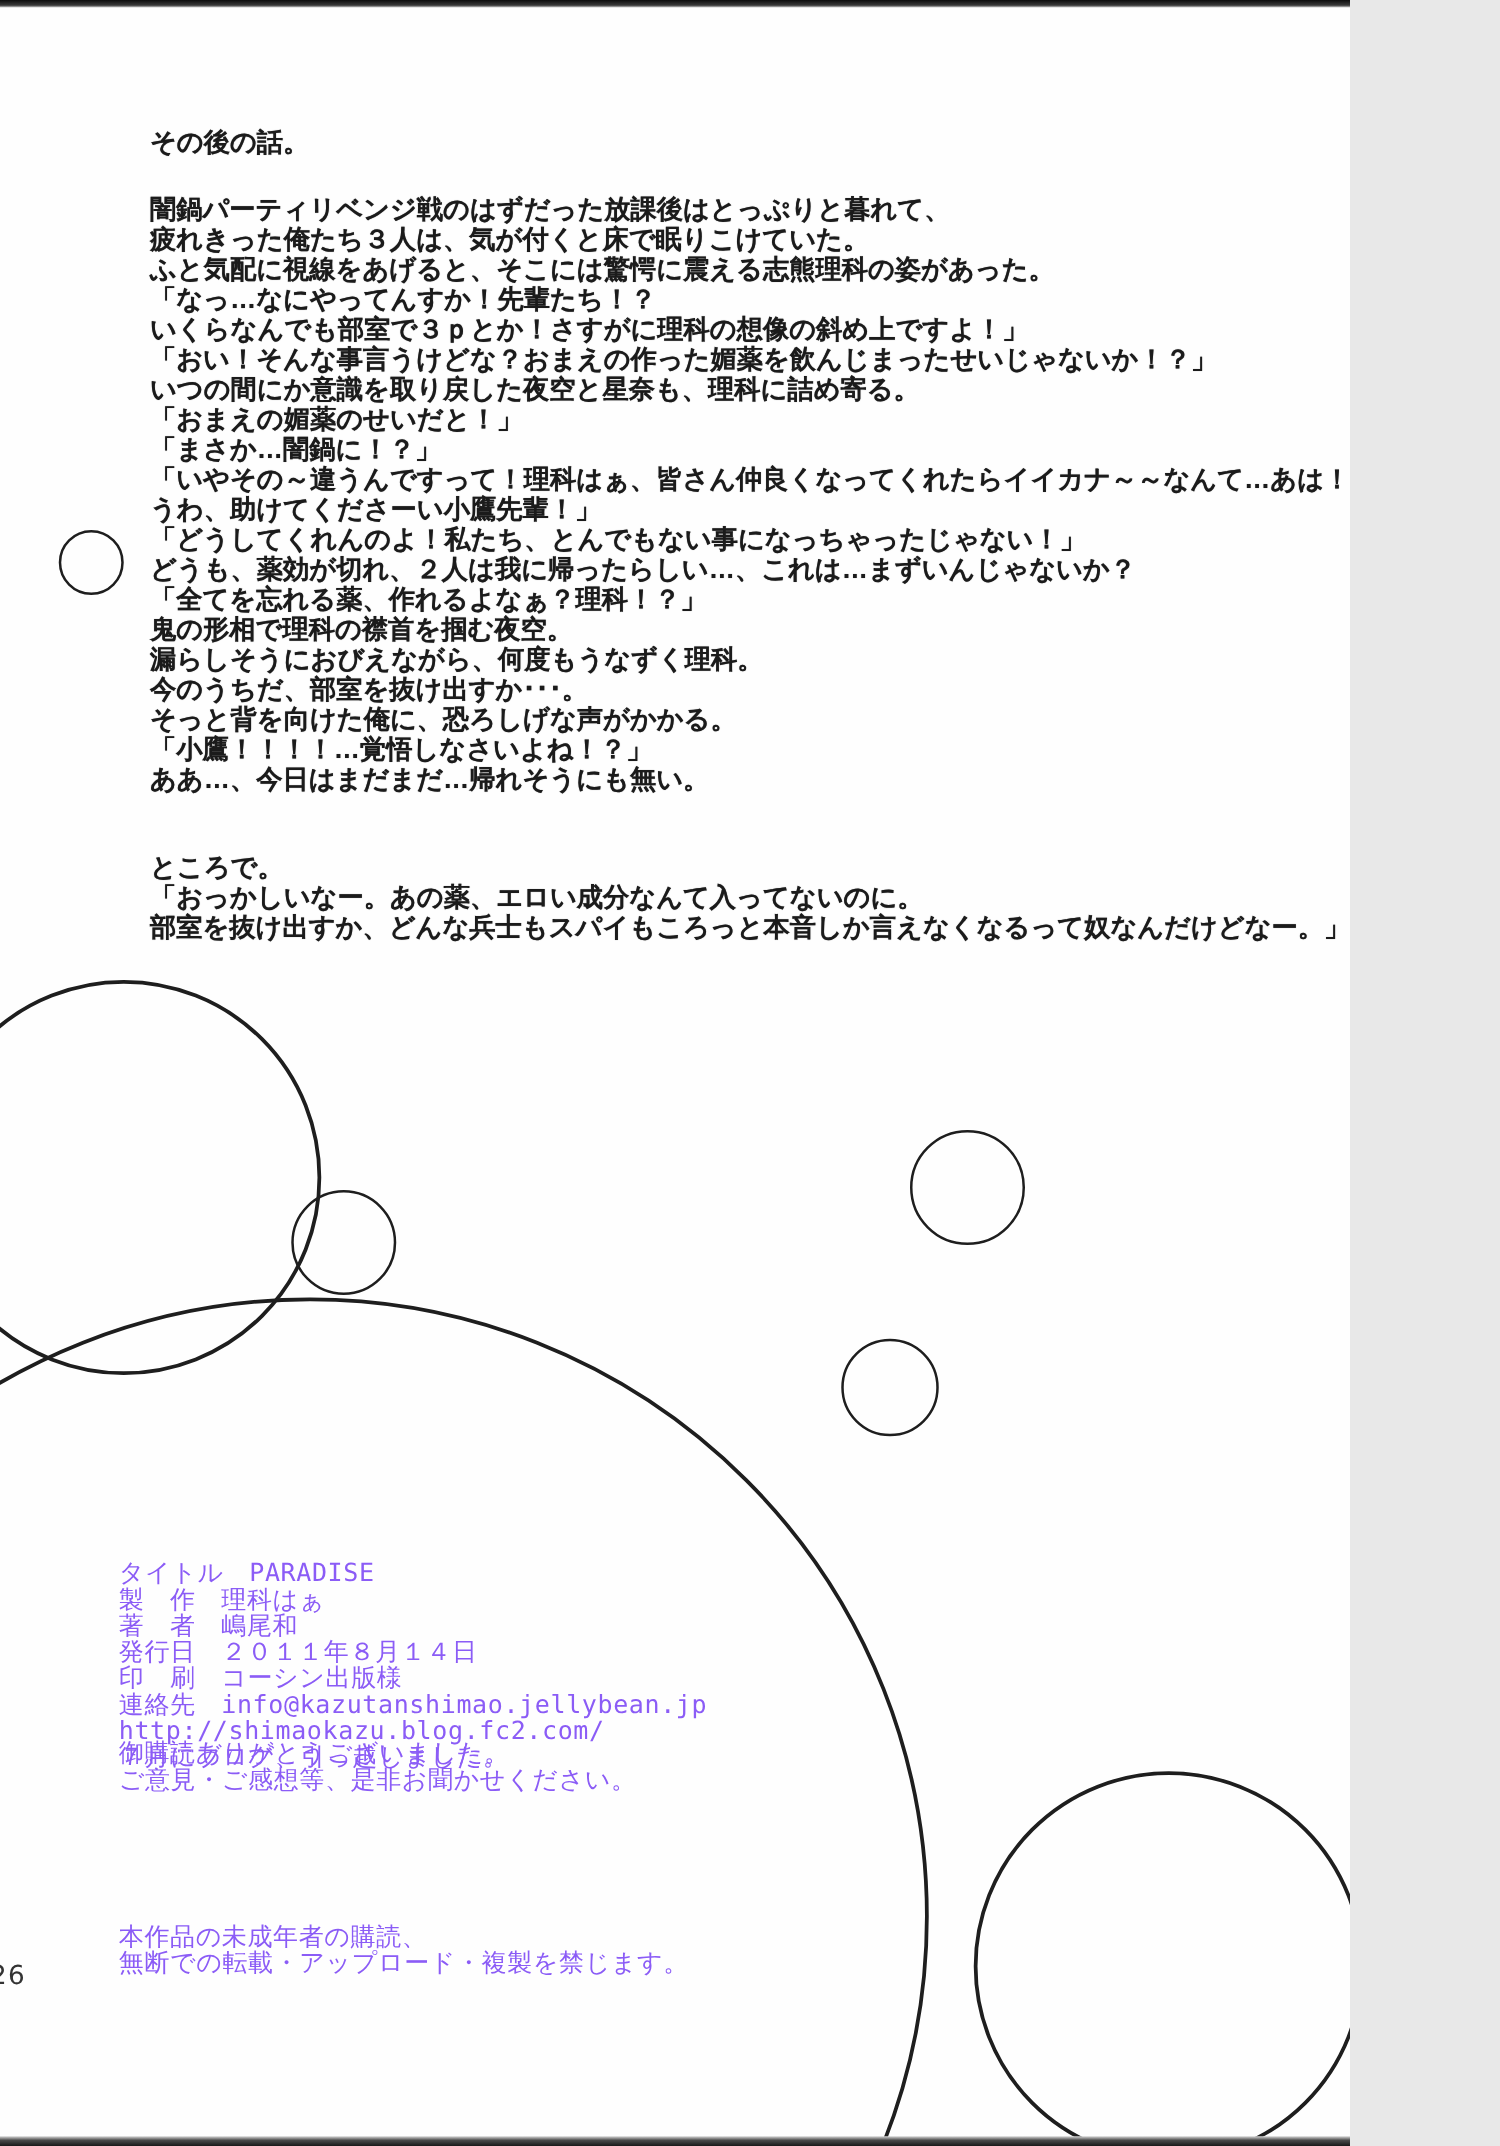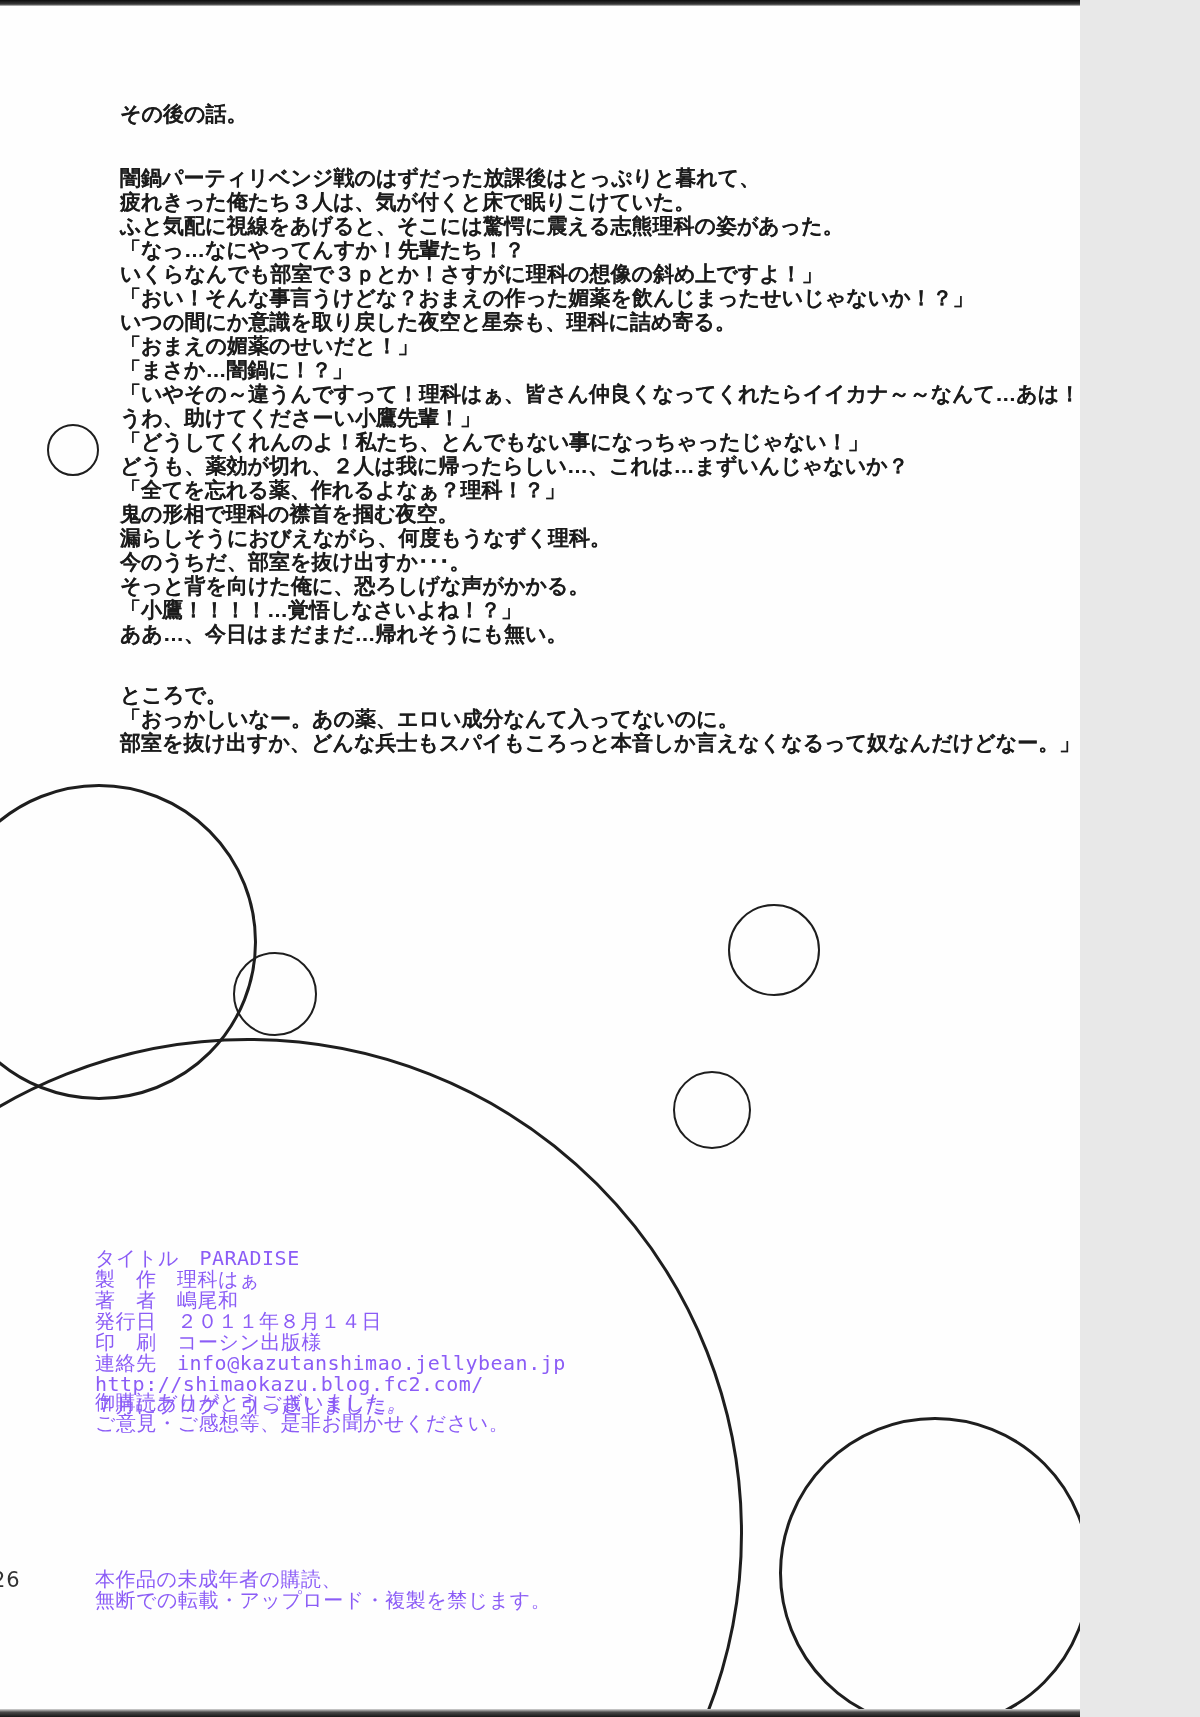--- a/index.html
+++ b/index.html
@@ -34,35 +34,35 @@
     font-size:21px;font-weight:600;z-index:2;
     text-shadow:0 0 0.6px rgba(20,20,20,.65);
     white-space:pre;
   }
   .story-block{
     position:absolute;left:120px;z-index:2;
     font-size:21px;font-weight:600;line-height:24px;
     text-shadow:0 0 0.6px rgba(20,20,20,.65);
     white-space:pre;
   }
-  .block-1{top:166px;}
+  .block-1{top:156px;}
   .block-2{top:683px;}
   .story-block .line{height:24px;}
 
   
   .colophon{
     position:absolute;left:95px;z-index:2;
     font-size:20px;font-weight:400;line-height:21px;
     letter-spacing:.5px;color:#8b5cf6;
     white-space:pre;
     font-family:"DejaVu Sans Mono","Liberation Mono",monospace;
   }
   .colo-main{top:1248px;}
   .colo-thanks{top:1392px;}
-  .colo-notice{top:1539px;margin-top:30px;}
+  .colo-notice{top:1539px;}
   .colophon .line{height:21px;}
 
   .page-number{
     position:absolute;left:-8px;top:1568px;z-index:2;
     font-size:21px;color:#333;letter-spacing:1px;
     font-family:"DejaVu Sans","Liberation Sans",sans-serif;
   }
 </style>
 </head>
 <body>

